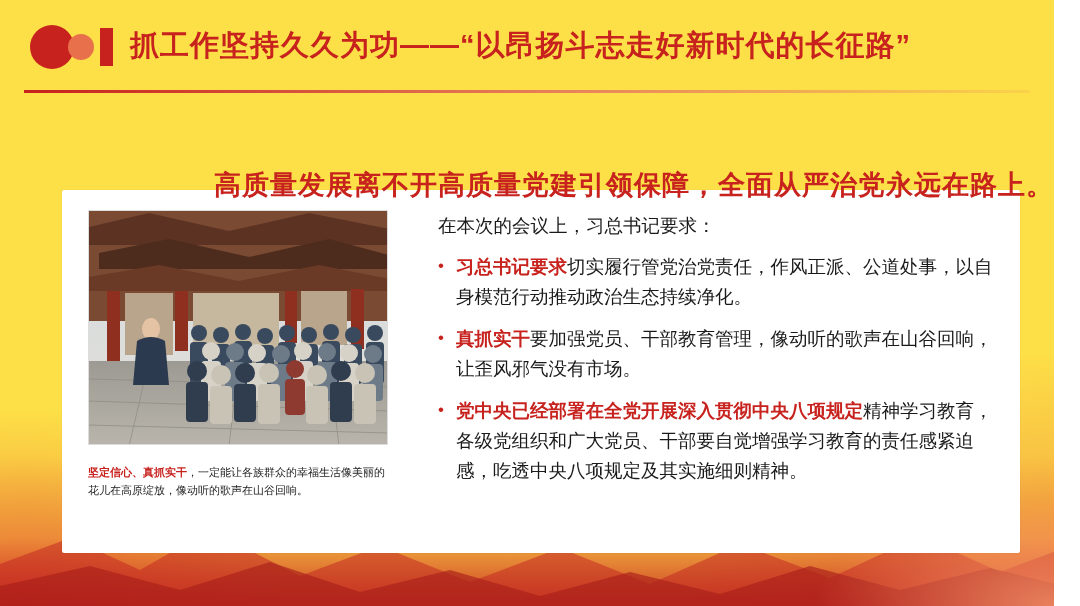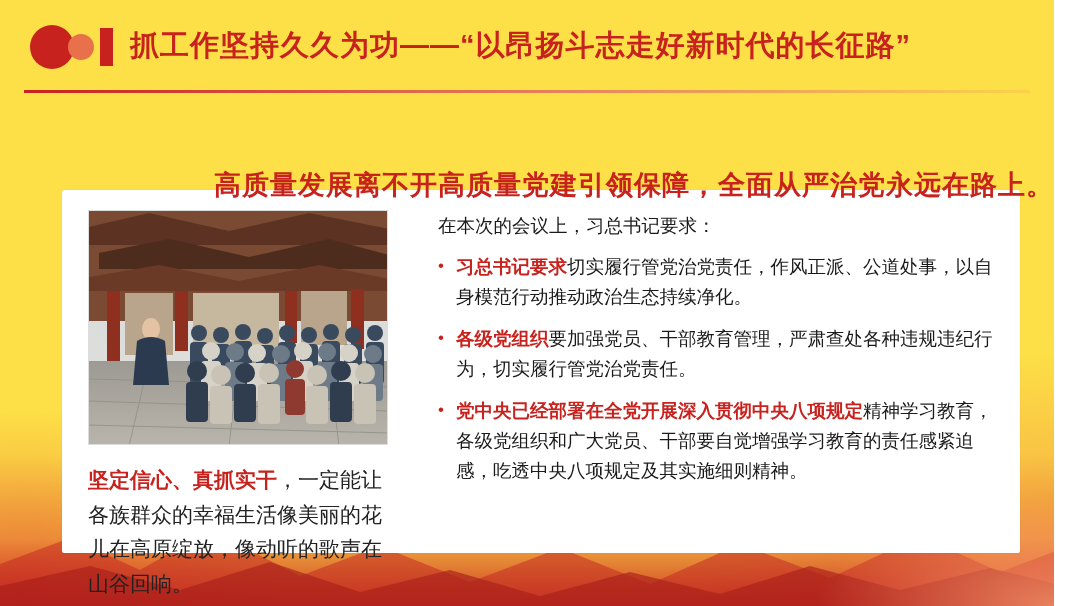--- a/index.html
+++ b/index.html
@@ -136,21 +136,21 @@
     position: relative;
     width: 300px;
     height: 235px;
     overflow: hidden;
     background: #8a6f5e;
     border: 1px solid #ddd;
   }
   .photo svg { display: block; }
   .caption {
     margin-top: 18px;
-    font-size: 21px;
+    font-size: 11px;
     line-height: 1.65;
     color: #222;
     width: 300px;
     font-family: "Liberation Sans", sans-serif;
   }
   .caption .lead {
     color: #c7221d;
     font-weight: bold;
   }
 
@@ -339,21 +339,21 @@
       <div class="bullet">
         <div class="dot">•</div>
         <div class="txt">
           <span class="em">习总书记要求</span><span>切实履行管党治党责任，作风正派、公道处事，以自身模范行动推动政治生态持续净化。</span>
         </div>
       </div>
 
       <div class="bullet">
         <div class="dot">•</div>
         <div class="txt">
-          <span class="em">各级党组织</span><span>要加强党员、干部教育管理，严肃查处各种违规违纪行为，切实履行管党治党责任。</span>
+          <span class="em">真抓实干</span><span>要加强党员、干部教育管理，像动听的歌声在山谷回响，让歪风邪气没有市场。</span>
         </div>
       </div>
 
       <div class="bullet">
         <div class="dot">•</div>
         <div class="txt">
           <span class="em">党中央已经部署在全党开展深入贯彻中央八项规定</span><span>精神学习教育，各级党组织和广大党员、干部要自觉增强学习教育的责任感紧迫感，吃透中央八项规定及其实施细则精神。</span>
         </div>
       </div>
     </div>

